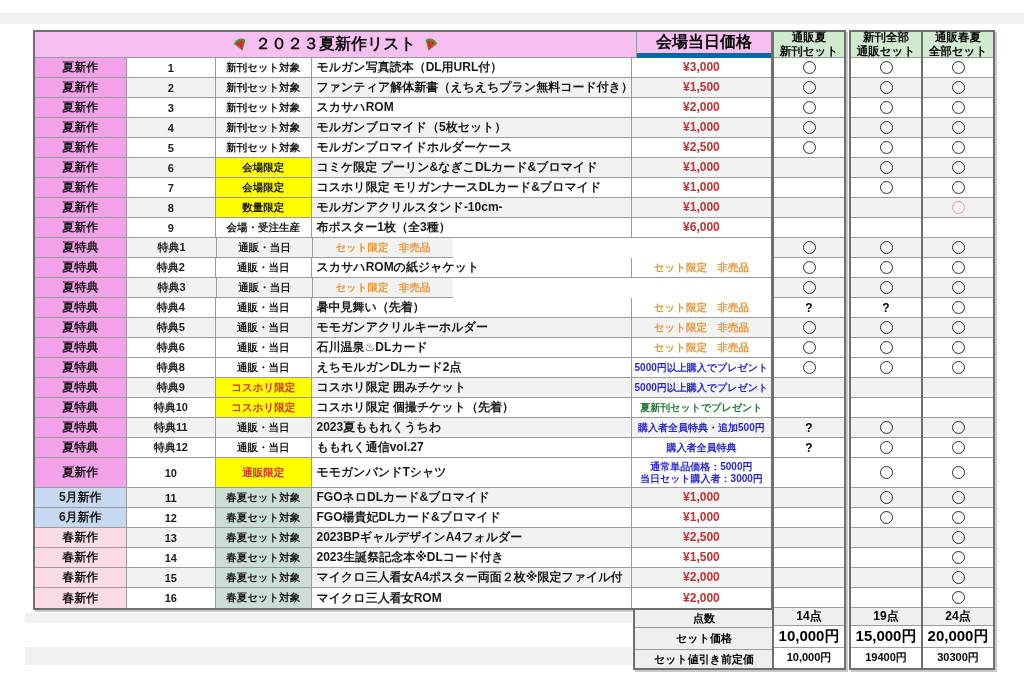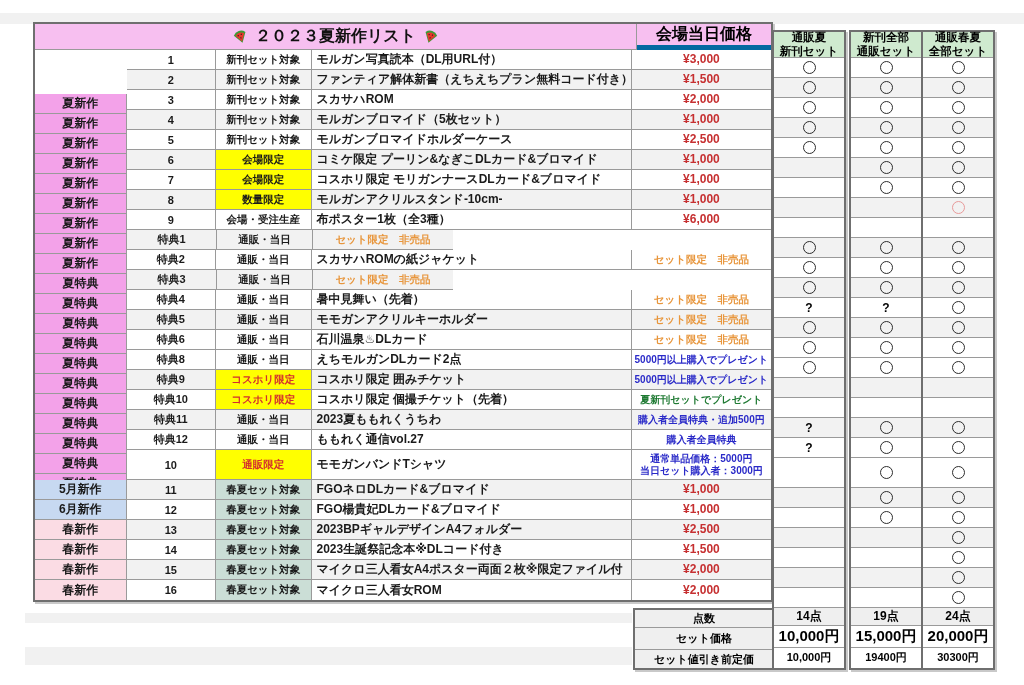--- a/index.html
+++ b/index.html
@@ -4,39 +4,39 @@
 <style>
   html,body{margin:0;padding:0;}
   body{
     width:1024px;height:685px;position:relative;background:#ffffff;
     font-family:"Liberation Sans","DejaVu Sans",sans-serif;
     overflow:hidden;
   }
   .stripe{position:absolute;background:#f1f1f1;}
   
   .block{position:absolute;border:2px solid #6f6f6f;background:#fff;box-shadow:2px 2px 0 #c9c9c9;box-sizing:border-box;}
-  #main-left{left:33px;top:22px;width:740px;height:580px;}
+  #main-left{left:33px;top:30px;width:740px;height:580px;}
   #sum-label{left:633px;top:608px;width:142px;height:62px;}
   .setcol{top:30px;width:74px;height:640px;}
   #setcol0{left:772px;} #setcol1{left:849px;} #setcol2{left:921px;}
   
   .trow{display:flex;height:20px;}
   .trow.tall{height:30px;}
   .cell{box-sizing:border-box;height:100%;display:flex;align-items:center;justify-content:center;
         border-right:1px solid #9a9a9a;border-bottom:1px solid #9a9a9a;
         font-weight:bold;color:#1a1a1a;white-space:nowrap;overflow:hidden;}
   .trow:last-child .cell{border-bottom:none;}
   .cat{width:92px;font-size:12px;}
   .num{width:90px;font-size:11px;}
   .target{width:96px;font-size:10.5px;}
   .item{width:322px;font-size:12px;justify-content:flex-start;padding-left:5px;}
   .price{width:140px;border-right:none;font-size:12px;flex-direction:column;line-height:1.2;}
   .sh{background:#f2f2f2;}
   
-  .c-summer{background:#f3a2e9;margin-top:44px;}
+  .c-summer{background:#f3a2e9;}
   .c-month{background:#c7d9f1;}
   .c-spring{background:#fbdce4;}
   
   .t-yellow{background:#ffff00;}
   .t-yellowred{background:#ffff00;color:#d42e2e;}
   .t-green{background:#cbded6;}
   
   .p-red{color:#c63031;}
   .p-orange{color:#e8963c;font-size:10.5px;}
   .p-blue{color:#2a2ac8;font-size:10px;}

